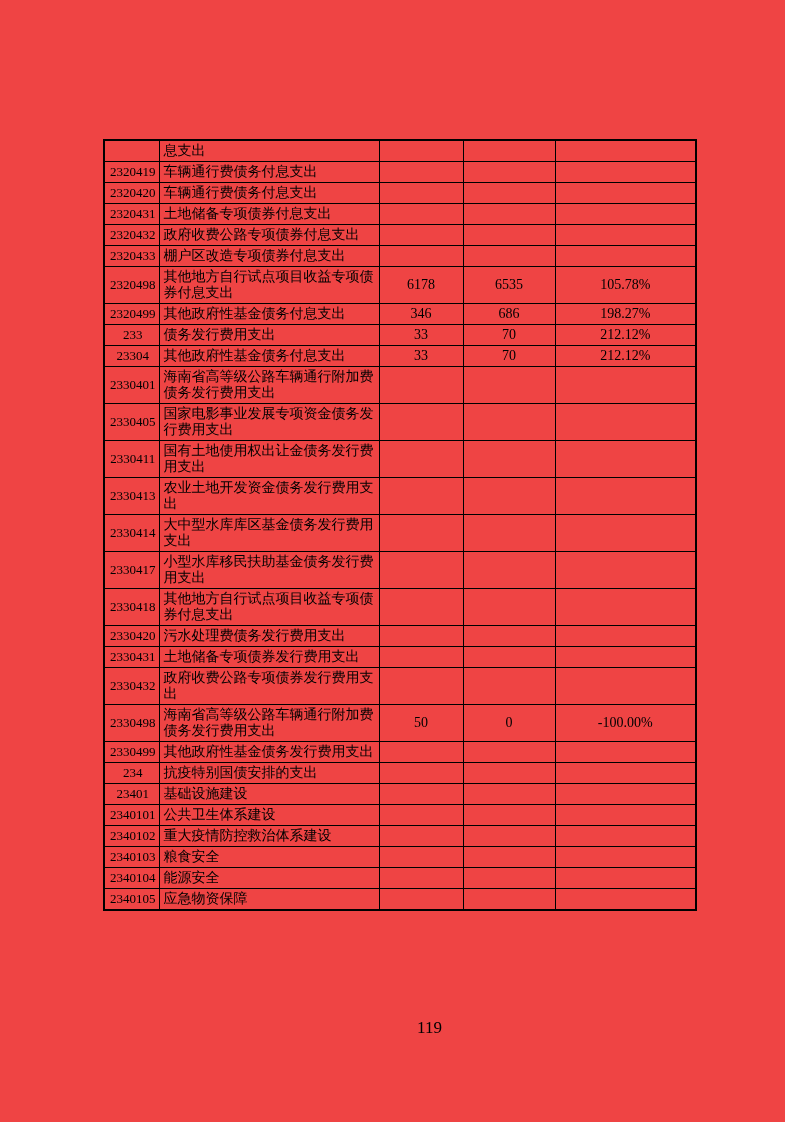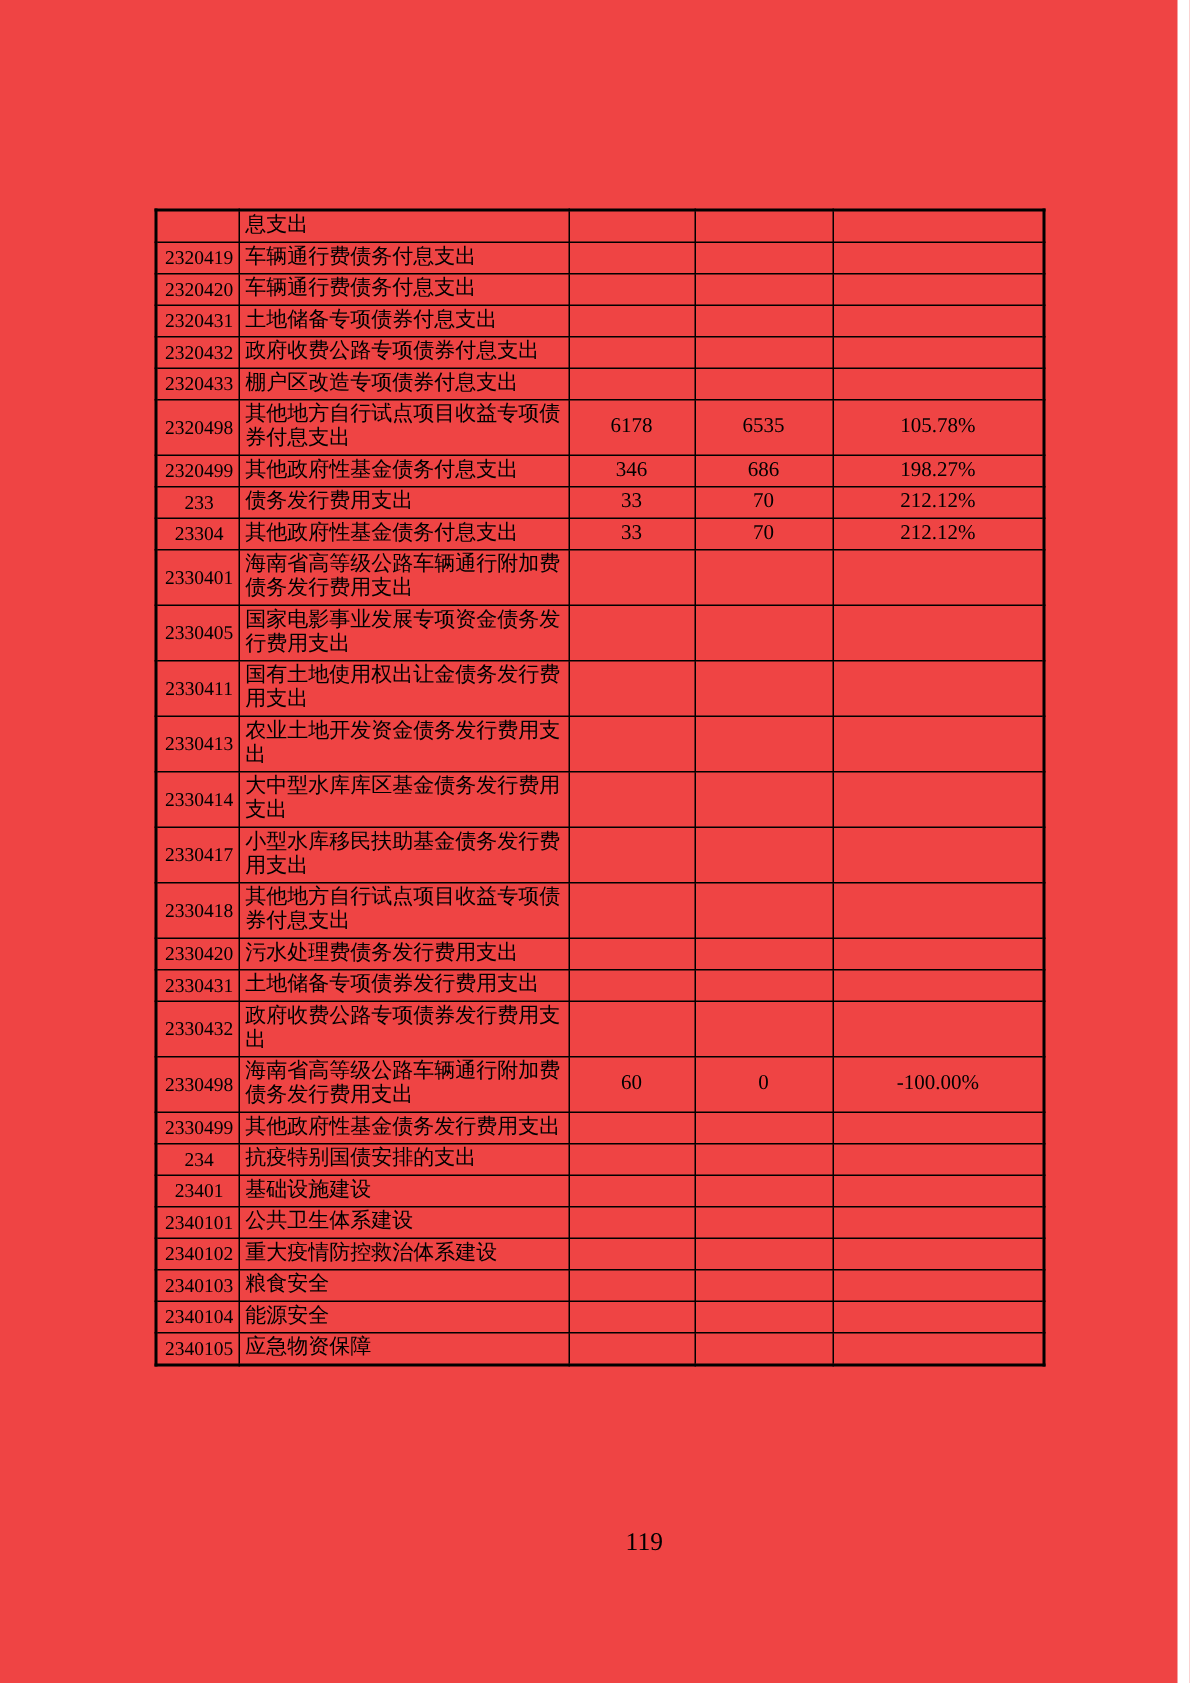--- a/index.html
+++ b/index.html
@@ -216,21 +216,21 @@
         <tr>
           <td class="code">2330432</td>
           <td class="name">政府收费公路专项债券发行费用支出</td>
           <td class="num"></td>
           <td class="num"></td>
           <td class="num"></td>
         </tr>
         <tr>
           <td class="code">2330498</td>
           <td class="name">海南省高等级公路车辆通行附加费债务发行费用支出</td>
-          <td class="num">60</td>
+          <td class="num">50</td>
           <td class="num">0</td>
           <td class="num">-100.00%</td>
         </tr>
         <tr>
           <td class="code">2330499</td>
           <td class="name">其他政府性基金债务发行费用支出</td>
           <td class="num"></td>
           <td class="num"></td>
           <td class="num"></td>
         </tr>

